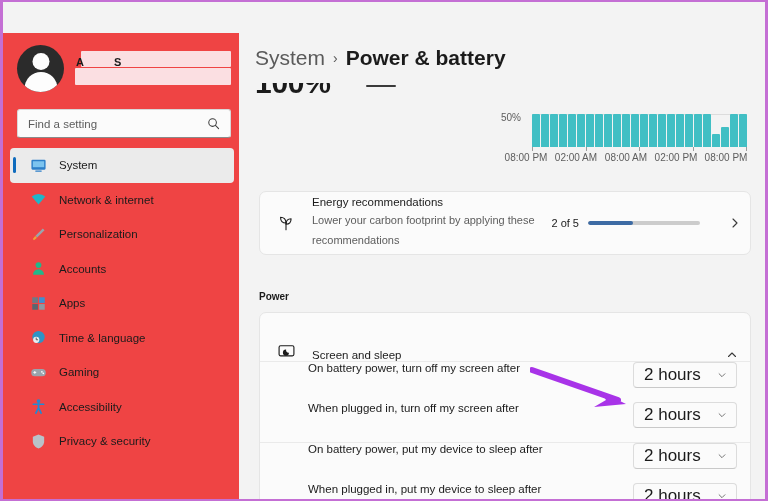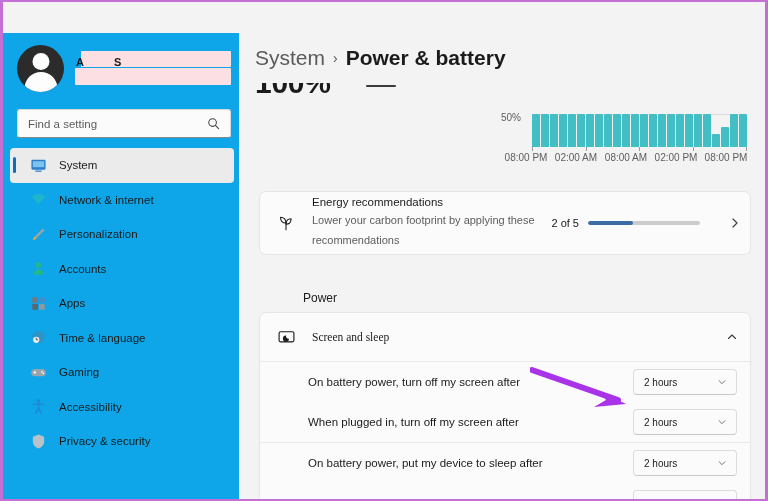--- a/index.html
+++ b/index.html
@@ -41,21 +41,21 @@
     width: 39px; height: 31px;
     display: flex; align-items: center; justify-content: center;
     color: #4a4a4a;
   }
   .wc-close { color: #4a4a4a; }
 
   
   .sidebar {
     position: absolute; left: 0; top: 31px;
     width: 236px; height: 466px;
-    background: #0ea5e9;
+    background: #ef4444;
   }
   .account {
     position: absolute; left: 14px; top: 9px;
     width: 215px; height: 58px;
   }
   .avatar {
     position: absolute; left: 0; top: 3px;
     width: 47px; height: 47px; border-radius: 50%;
     background: #2b2b2b; overflow: hidden;
   }
@@ -197,50 +197,50 @@
   }
   .progress {
     width: 112px; height: 4px; border-radius: 2px; background: #cccccc;
     margin-right: 20px; overflow: hidden;
   }
   .progress-fill { height: 4px; border-radius: 2px; background: #3d6ba4; }
   .chev-right { width: 30px; display: flex; justify-content: center; color: #3a3a3a; }
 
   .section-label {
     position: absolute; left: 20px; top: 136px;
-    font-size: 12px; font-weight: normal; color: #1b1b1b; margin-left: 44px;
+    font-size: 10px; font-weight: bold; color: #1b1b1b;
   }
 
   .sleep-card {
     position: absolute; left: 20px; top: 157px;
     width: 492px; height: 222px;
     background: #fbfbfb; border: 1px solid #e5e5e5; border-radius: 7px;
     overflow: hidden;
   }
   .sleep-head {
-    height: 48px; display: flex; align-items: center; font-family: Liberation Serif, serif;
+    height: 48px; display: flex; align-items: flex-end;
   }
   .monitor-ico { width: 52px; display: flex; justify-content: center; color: #1b1b1b; }
   .sleep-title { font-size: 11.5px; color: #1b1b1b; flex: 1; }
   .chev-up { width: 36px; display: flex; justify-content: center; color: #3a3a3a; }
   .divider { height: 1px; background: #eaeaea; margin: 0 0 0 0; }
 
   .setting-row {
-    height: 40px; display: flex; align-items: center;
+    height: 40px; display: flex; 
     padding-left: 48px; padding-right: 13px; gap: 32px;
   }
   .setting-label { flex: 1; font-size: 11.5px; color: #1b1b1b; }
   .dropdown {
     width: 104px; height: 26px;
     background: #fbfbfb; border: 1px solid #dcdcdc;
     border-bottom-color: #c9c9c9;
     border-radius: 4px;
     display: flex; align-items: center;
   }
-  .dd-value { flex: 1; font-size: 10px; color: #1b1b1b; padding-left: 10px; }
+  .dd-value { flex: 1; font-size: 17px; color: #1b1b1b; padding-left: 10px; }
   .dd-chev { margin-right: 9px; color: #5a5a5a; display: flex; }
 
   
   .arrow-anno {
     position: absolute; left: 527px; top: 363px;
     pointer-events: none;
   }
 </style>
 </head>
 <body>

